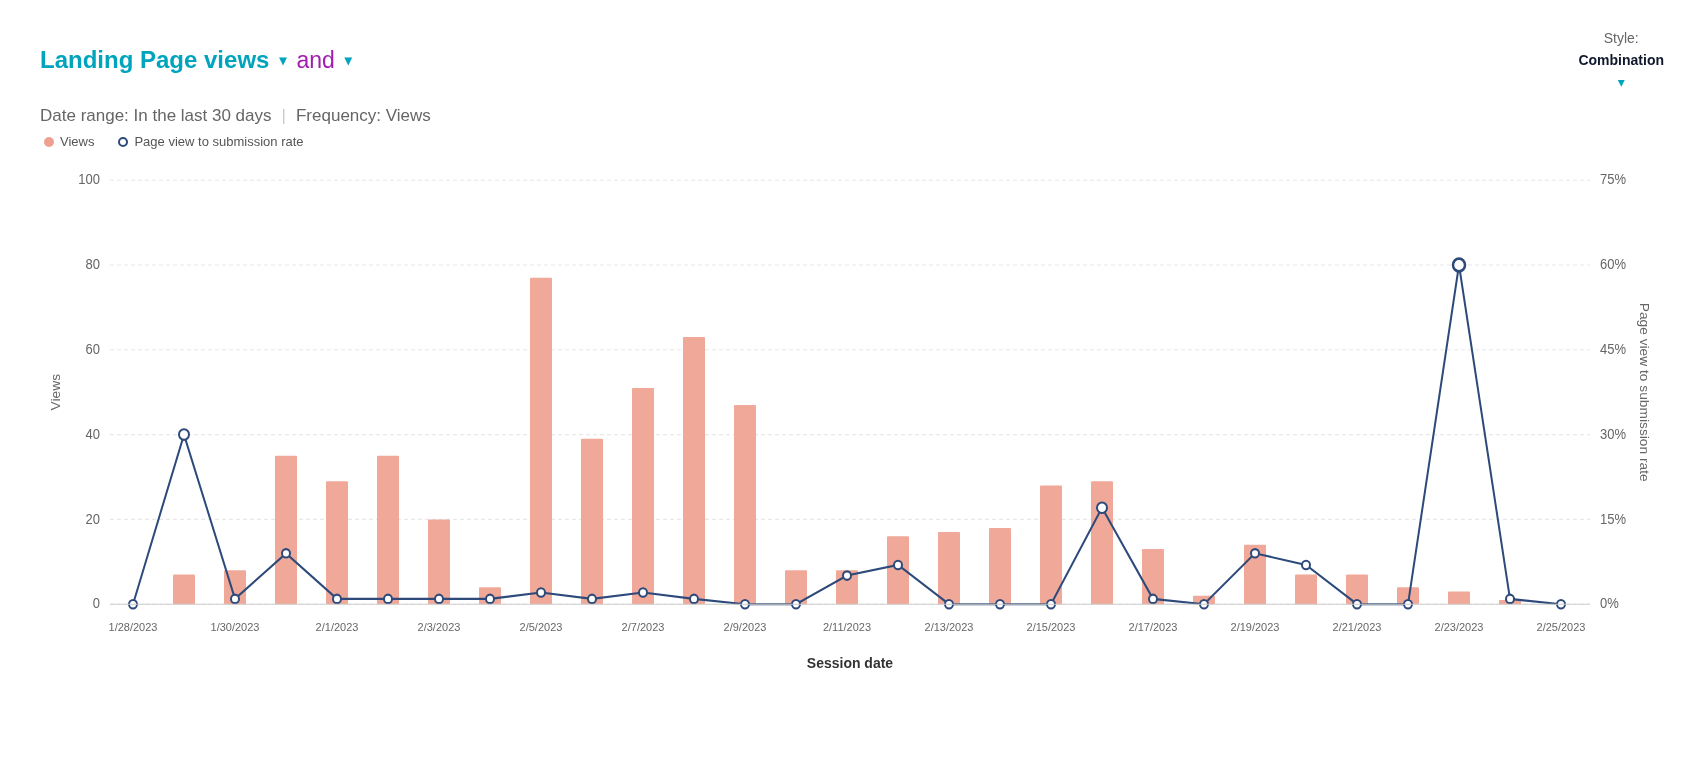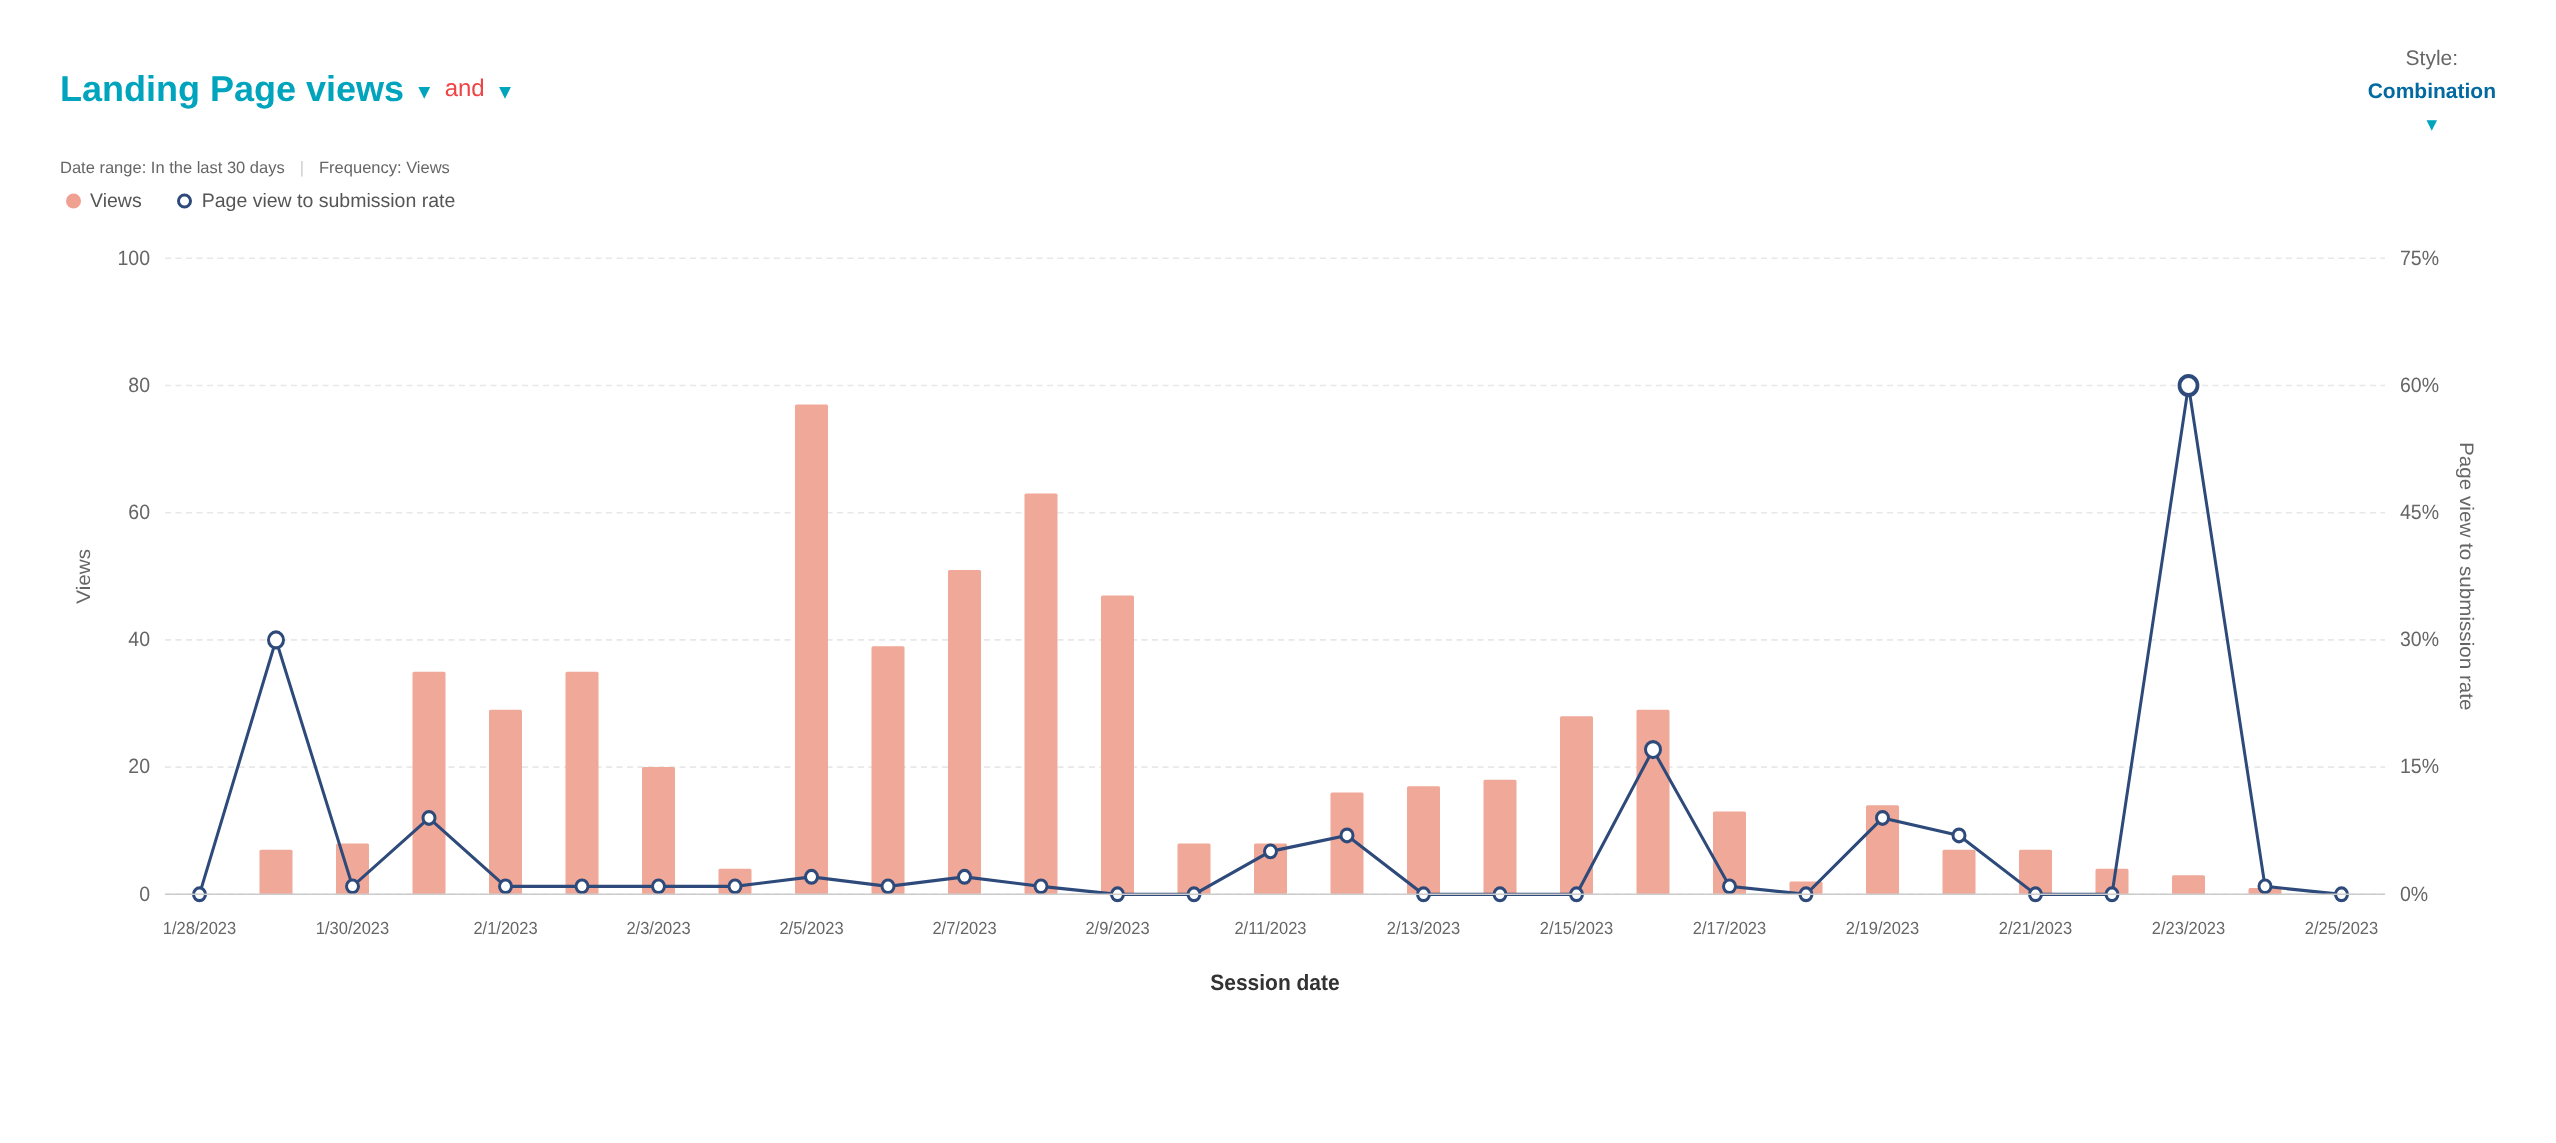--- a/index.html
+++ b/index.html
@@ -22,43 +22,43 @@
       align-items: center;
       gap: 10px;
       font-size: 24px;
       font-weight: 700;
     }
     .title-teal {
       color: #00a4bd;
       font-weight: 700;
     }
     .title-and {
-      color: #ef4444;
+      color: #a21caf;
       font-weight: 400;
-      font-size: 16px;
+      font-size: 23px;
     }
     .dropdown-arrow {
       font-size: 14px;
       color: #00a4bd;
     }
     .style-area {
       display: flex;
       align-items: center;
       gap: 6px;
       font-size: 14px;
       color: #666;
       flex-direction: column;
     }
     .style-value {
-      color: #0369a1;
+      color: #0f172a;
       font-weight: 600;
       cursor: pointer;
     }
     .meta-row {
-      font-size: 11px;
+      font-size: 17px;
       color: #666;
       margin-bottom: 8px;
       display: flex;
       align-items: center;
       gap: 0;
     }
     .meta-separator {
       margin: 0 10px;
       color: #ccc;
     }

